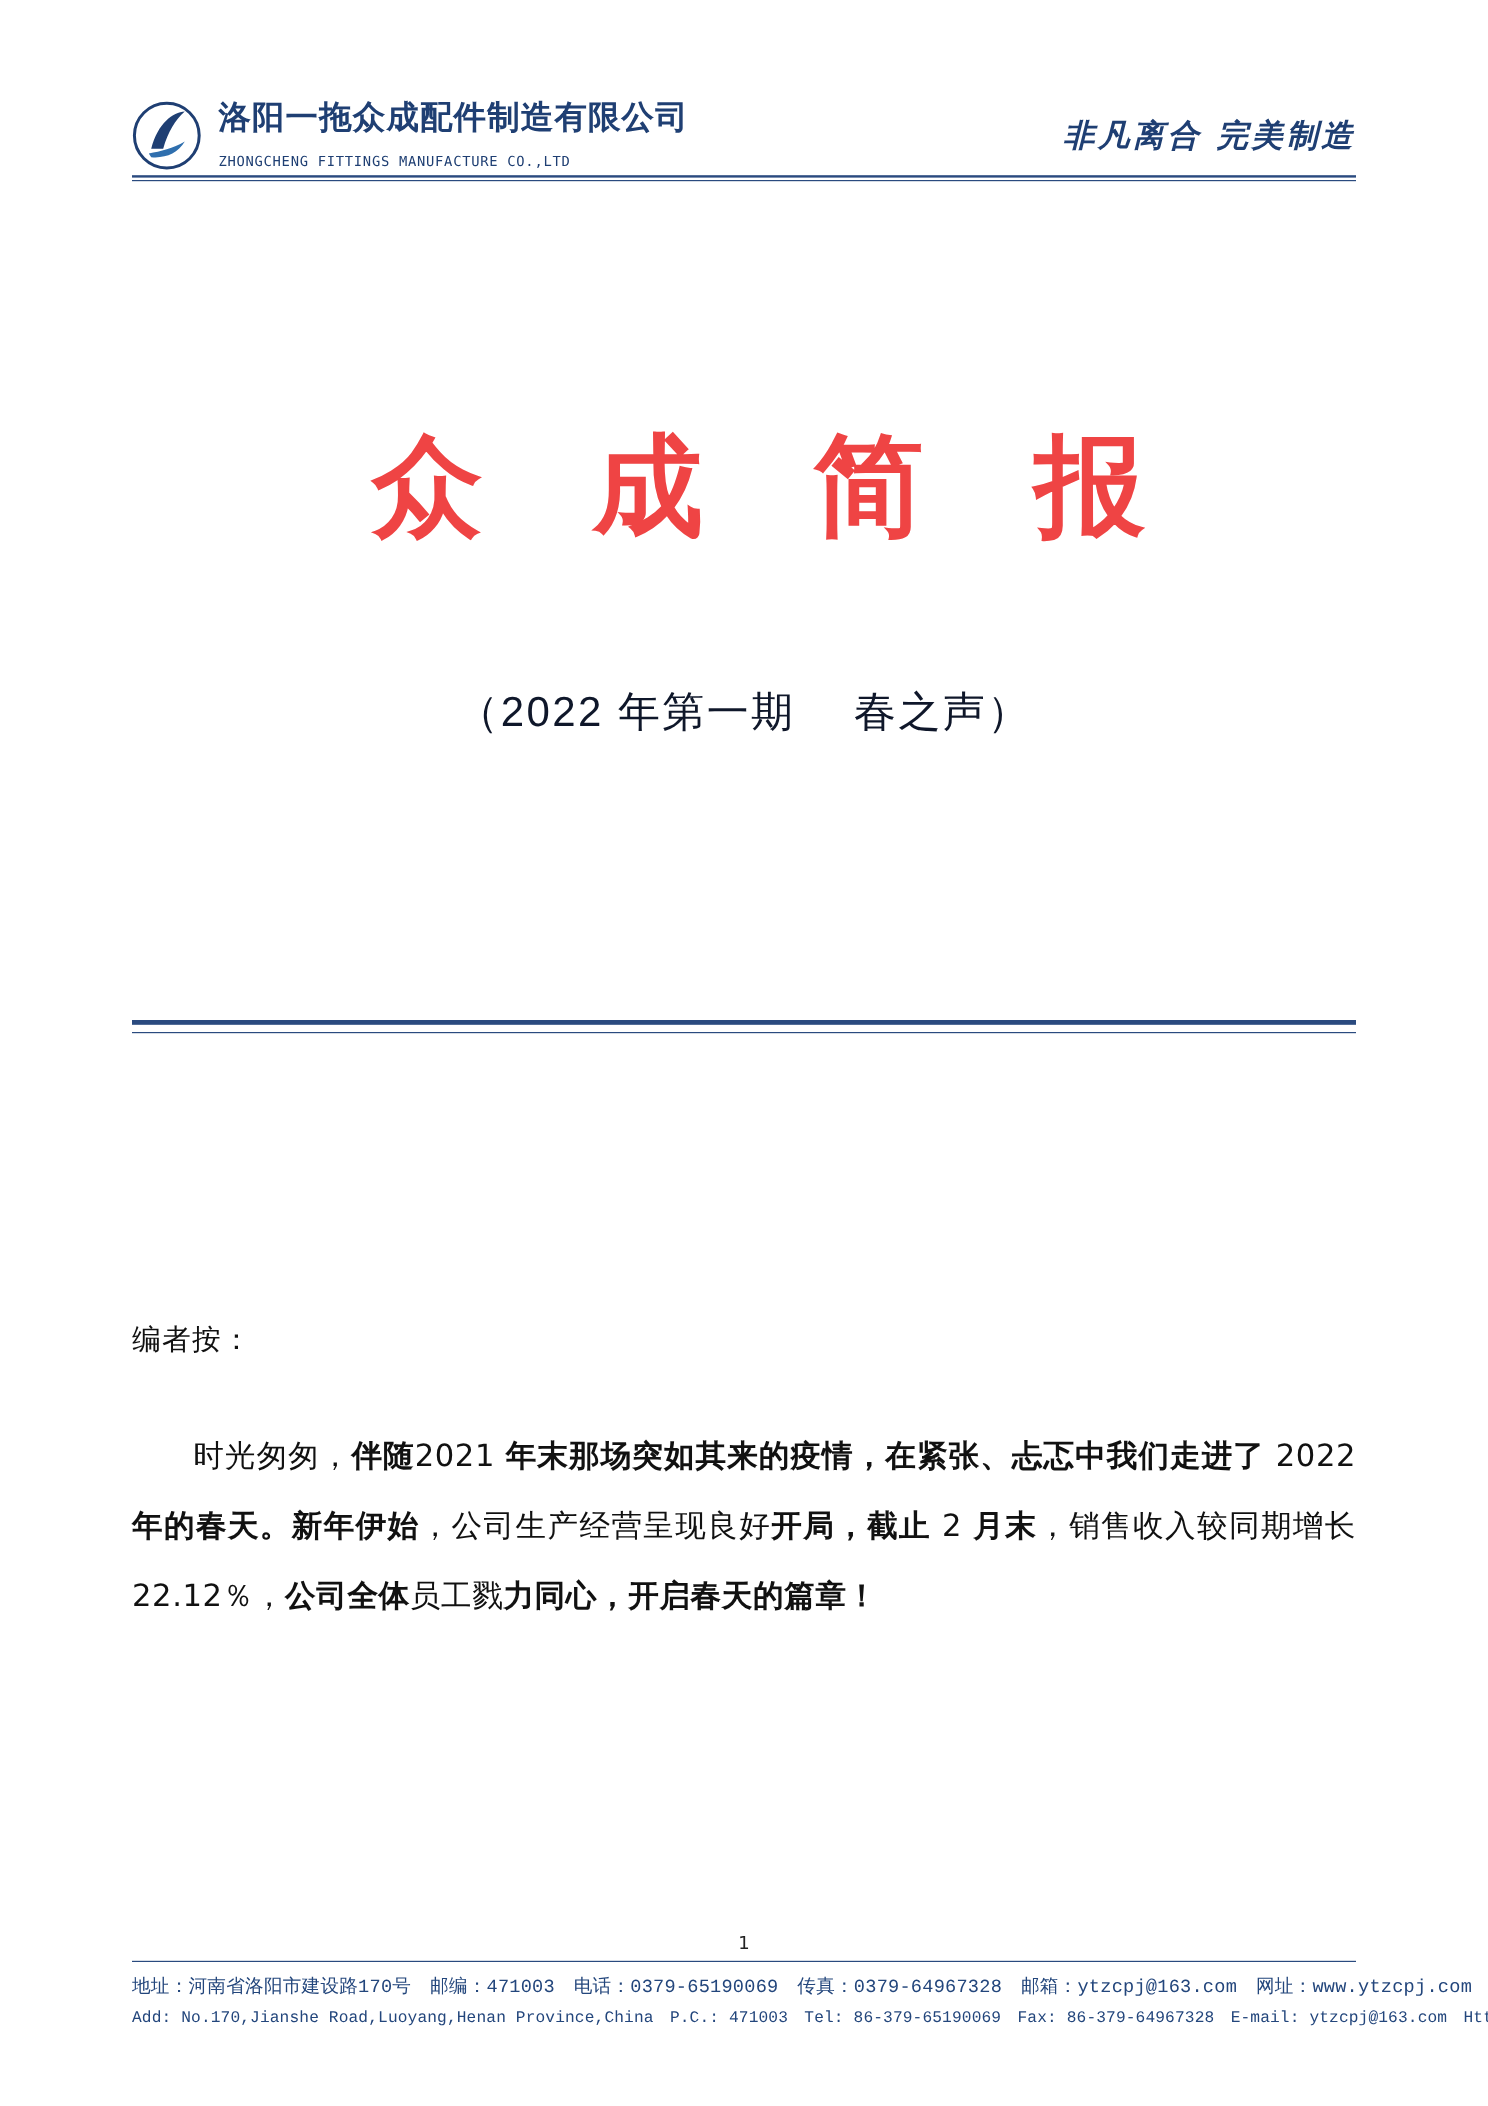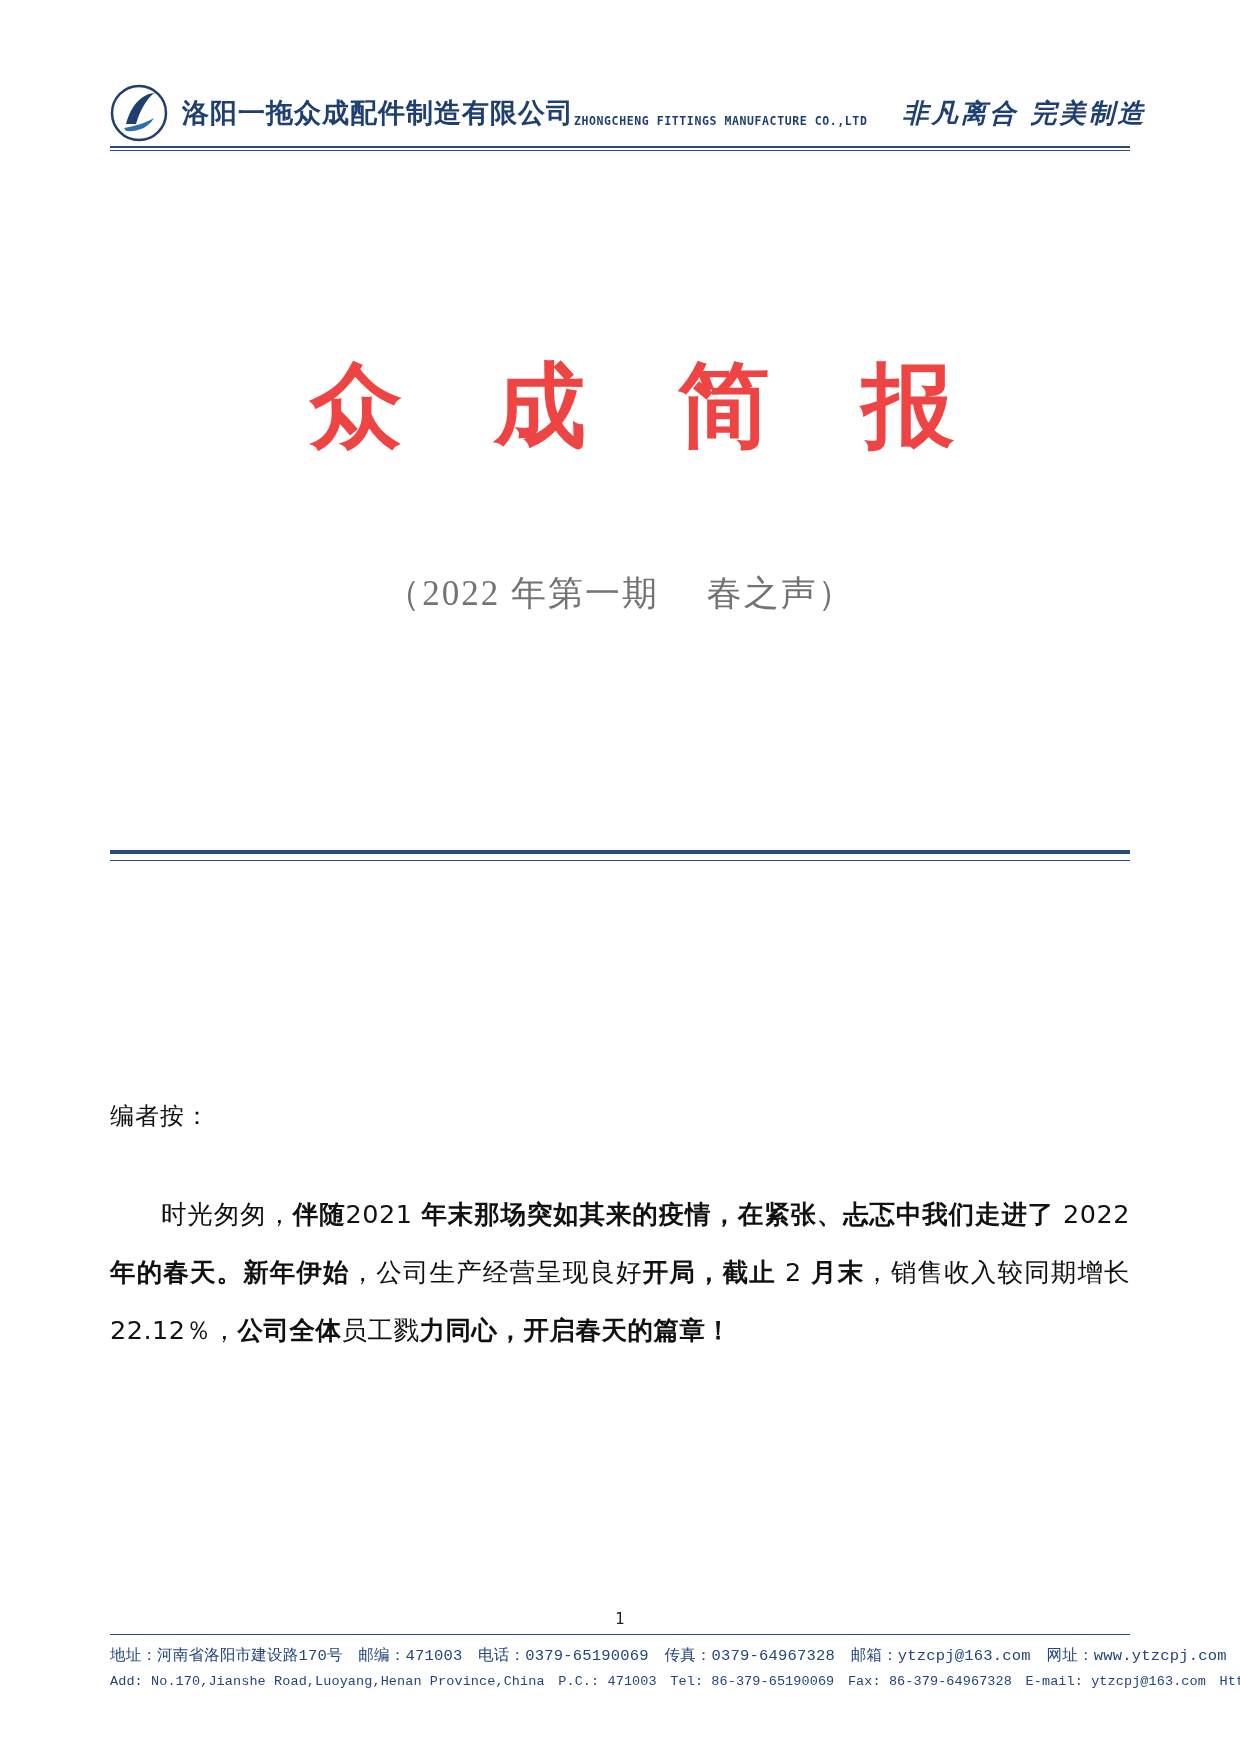--- a/index.html
+++ b/index.html
@@ -38,35 +38,35 @@
     gap: 14px;
   }
   .logo-mark {
     width: 58px;
     height: 58px;
     position: relative;
     flex: none;
   }
   .brand-text {
     display: flex;
-    flex-direction: row;
+    flex-direction: column;
     justify-content: center;
     line-height: 1;
   }
   .brand-cn {
     font-size: 27px;
     font-weight: bold;
     color: #1f3f73;
     letter-spacing: 1px;
     font-family: "DejaVu Sans", sans-serif;
     white-space: nowrap;
   }
   .brand-en {
     font-size: 11.5px;
-    font-weight: bold;
+    font-weight: normal;
     color: #1f3f73;
     letter-spacing: 0.6px;
     margin-top: 17px;
     font-family: "DejaVu Sans Mono", monospace;
     white-space: nowrap;
   }
   .slogan {
     font-size: 26px;
     color: #1f3f73;
     font-family: "DejaVu Serif", serif;
@@ -108,23 +108,23 @@
     text-indent: 30px;
     line-height: 1.1;
     padding-left: 12px;
   }
   .doc-subtitle {
     position: absolute;
     left: 0;
     top: 570px;
     width: 1240px;
     text-align: center;
-    font-family: Liberation Serif, serif;
+    font-family: Liberation Sans, sans-serif;
     font-size: 35px;
-    color: #737373;
+    color: #0f172a;
     letter-spacing: 2px;
   }
 
   
   .mid-rule-top {
     position: absolute;
     left: 110px;
     top: 850px;
     width: 1020px;
     border-top: 4px solid #2a4a7f;

